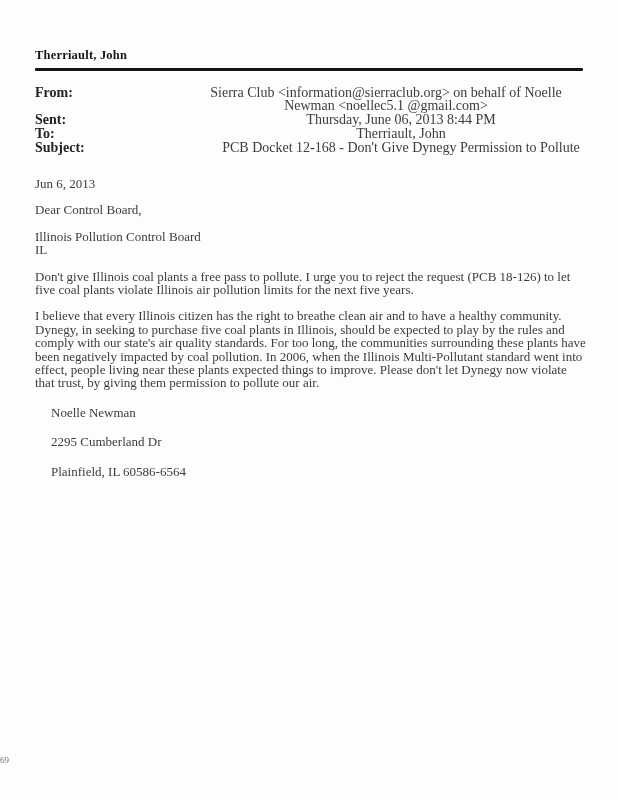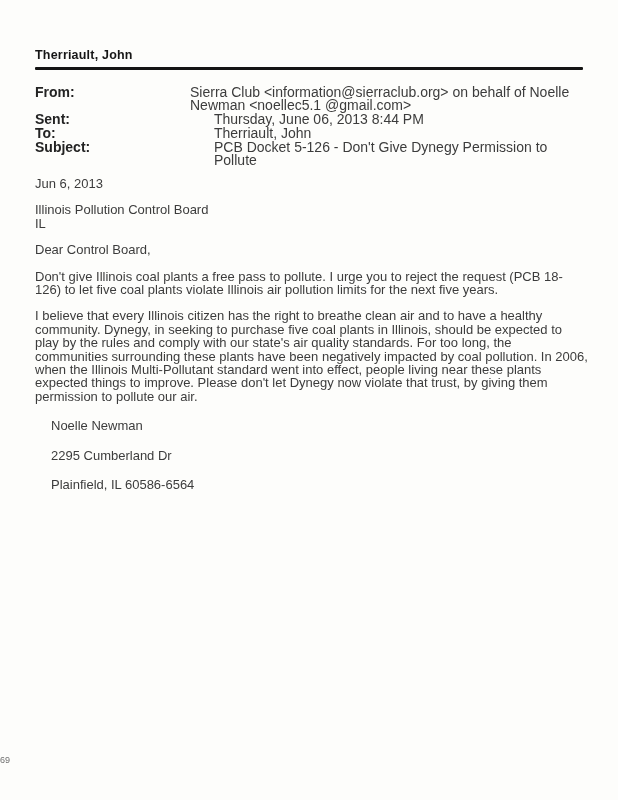--- a/index.html
+++ b/index.html
@@ -5,21 +5,21 @@
   html, body {
     margin: 0;
     padding: 0;
     background: #ffffff;
   }
   .page {
     position: relative;
     width: 618px;
     height: 800px;
     background: #fdfdfb;
-    font-family: Liberation Sans, sans-serif;
+    font-family: Liberation Serif, serif;
     color: #3f3f3f;
     overflow: hidden;
   }
   
   .header {
     position: absolute;
     left: 35px;
     right: 35px;
     top: 48px;
   }
@@ -54,20 +54,21 @@
   }
   .meta-label {
     flex: 0 0 155px;
     font-weight: bold;
     color: #232323;
   }
   .meta-value {
     flex: 1;
     color: #3c3c3c;
     max-width: 392px;
+    text-align: center;
   }
   
   .letter {
     position: absolute;
     left: 35px;
     right: 30px;
     top: 177px;
     font-size: 13px;
     line-height: 13.4px;
     color: #3c3c3c;
@@ -113,33 +114,33 @@
     <div class="meta-row">
       <div class="meta-label">Sent:</div>
       <div class="meta-value">Thursday, June 06, 2013 8:44 PM</div>
     </div>
     <div class="meta-row">
       <div class="meta-label">To:</div>
       <div class="meta-value">Therriault, John</div>
     </div>
     <div class="meta-row">
       <div class="meta-label">Subject:</div>
-      <div class="meta-value">PCB Docket 5-126 - Don't Give Dynegy Permission to Pollute</div>
+      <div class="meta-value">PCB Docket 12-168 - Don't Give Dynegy Permission to Pollute</div>
     </div>
   </div>
 
   <div class="letter">
     <div class="block">Jun 6, 2013</div>
 
+    <div class="block">Dear Control Board,</div>
+
     <div class="block tight">
       <div>Illinois Pollution Control Board</div>
       <div>IL</div>
     </div>
-
-    <div class="block">Dear Control Board,</div>
 
     <p>Don't give Illinois coal plants a free pass to pollute. I urge you to reject the request (PCB 18-126) to let five coal plants violate Illinois air pollution limits for the next five years.</p>
 
     <p>I believe that every Illinois citizen has the right to breathe clean air and to have a healthy community. Dynegy, in seeking to purchase five coal plants in Illinois, should be expected to play by the rules and comply with our state's air quality standards. For too long, the communities surrounding these plants have been negatively impacted by coal pollution. In 2006, when the Illinois Multi-Pollutant standard went into effect, people living near these plants expected things to improve. Please don't let Dynegy now violate that trust, by giving them permission to pollute our air.</p>
 
 
     <div class="sig">
       <div>Noelle Newman</div>
       <div>2295 Cumberland Dr</div>
       <div>Plainfield, IL 60586-6564</div>

